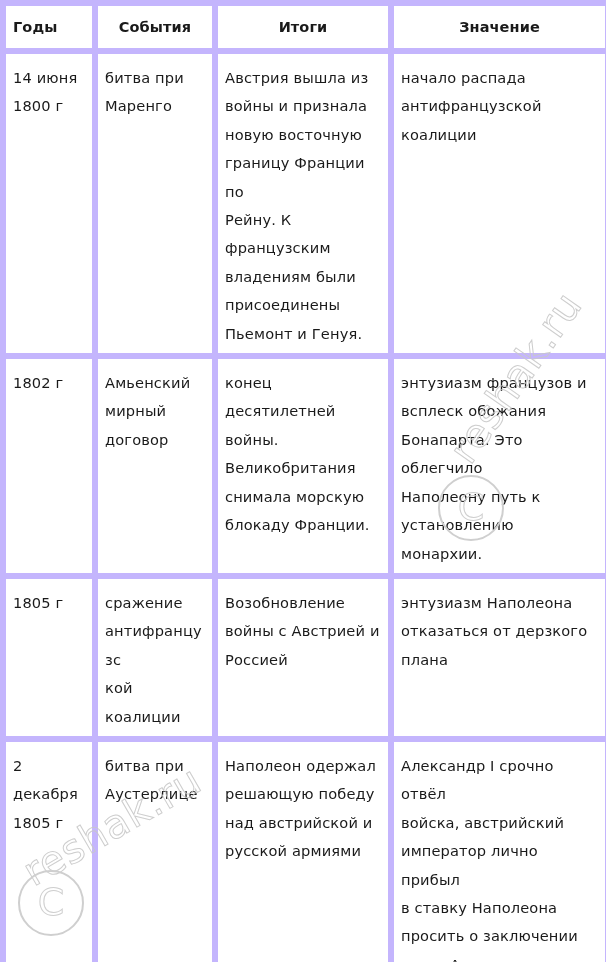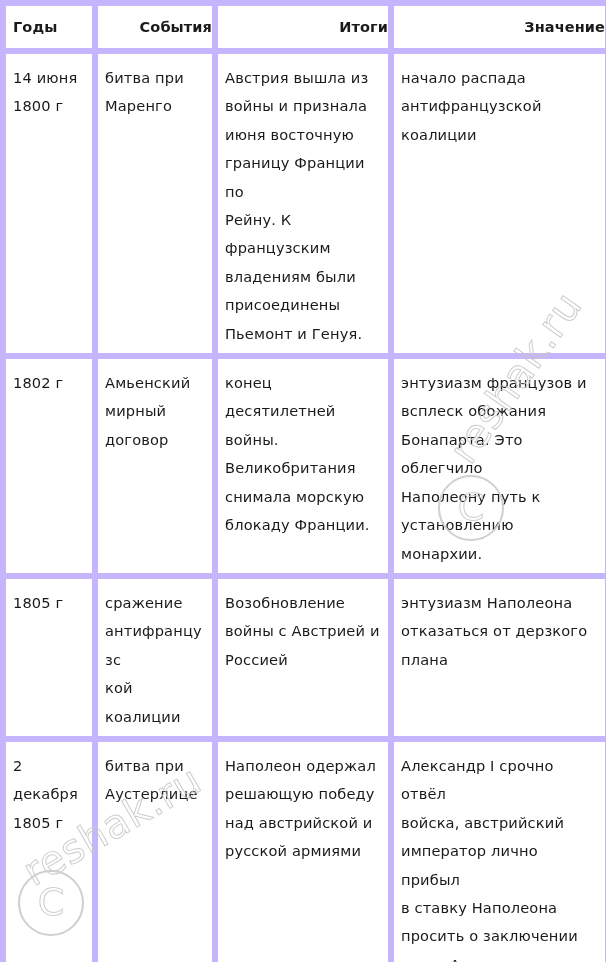--- a/index.html
+++ b/index.html
@@ -27,21 +27,21 @@
   table.history td {
     border: 6px solid #c4b5fd;
     vertical-align: top;
     padding: 0;
   }
   table.history th {
     height: 42px;
     font-size: 14.5px;
     font-weight: bold;
     vertical-align: middle;
-    text-align: right;
+    text-align: center;
     letter-spacing: 0.1px;
   }
   table.history th.col-years {
     text-align: left;
     padding-left: 7px;
   }
   table.history td {
     font-size: 14.6px;
     line-height: 28.4px;
     padding: 10px 6px 5px 7px;
@@ -116,21 +116,21 @@
           <span class="cell-text">14 июня
 1800 г</span>
         </td>
       <td>
           <span class="cell-text">битва при
 Маренго</span>
         </td>
       <td>
           <span class="cell-text">Австрия вышла из
 войны и признала
-июня восточную
+новую восточную
 границу Франции по
 Рейну. К
 французским
 владениям были
 присоединены
 Пьемонт и Генуя.</span>
         </td>
       <td>
           <span class="cell-text">начало распада
 антифранцузской

